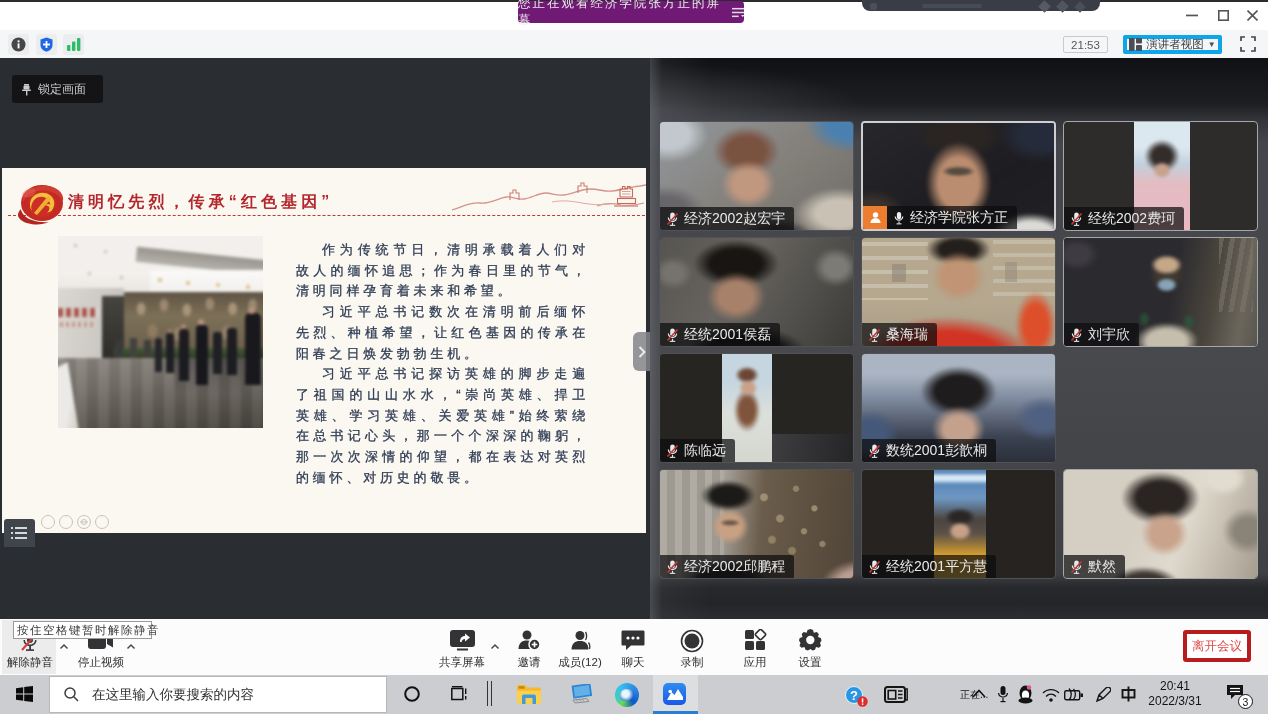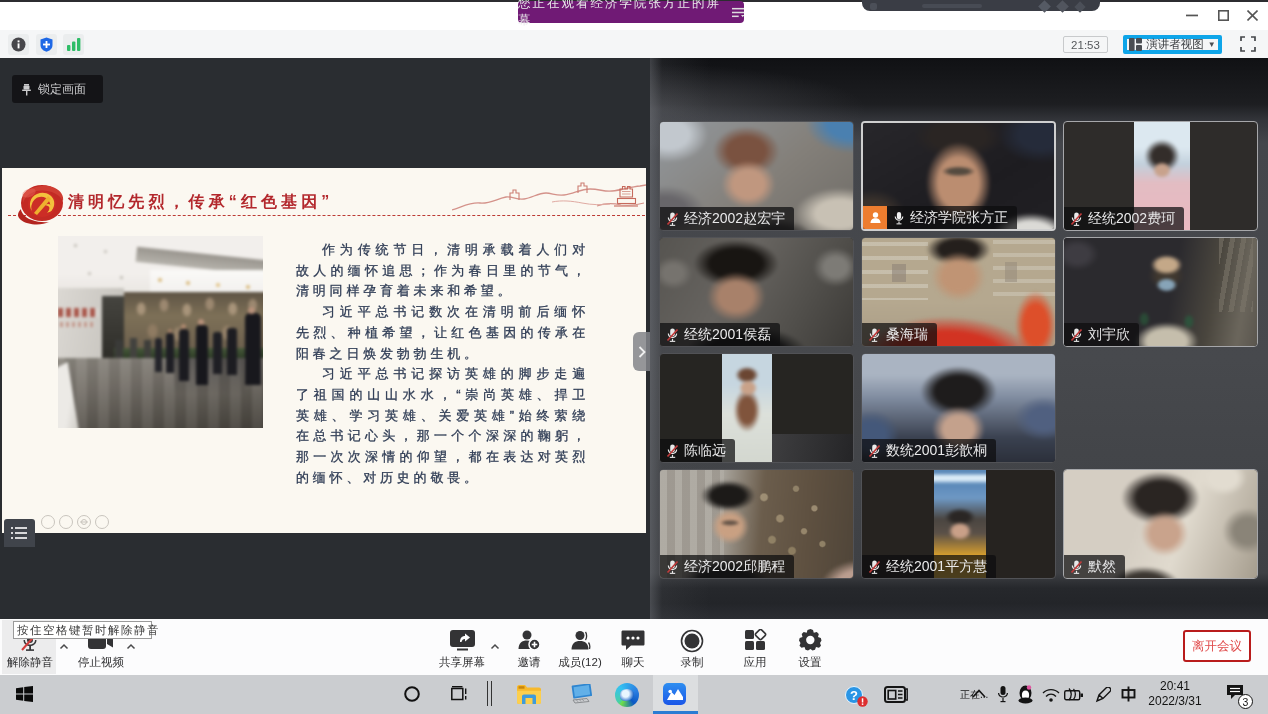--- a/index.html
+++ b/index.html
@@ -47,21 +47,21 @@
 
 .tile{position:absolute;width:195px;height:110px;border:1px solid #515256;border-radius:4px;overflow:hidden;background:#222}
 .tile.spk{border:2px solid #cfcfcf}
 .lbl{position:absolute;left:0;bottom:0;height:23px;background:rgba(12,12,14,.72);color:#e9e9ea;font-size:14px;display:flex;align-items:center;padding:0 9px 0 6px;gap:5px;border-radius:0 3px 0 0;white-space:nowrap}
 .badge{position:absolute;left:0;bottom:0;width:24px;height:23px;background:#ed7d2f;display:flex;align-items:center;justify-content:center}
 
 
 #toolbar{position:absolute;left:0;top:619px;width:1268px;height:56px;background:#fcfcfd}
 .tbitem{position:absolute;top:629px;text-align:center;color:#2e2e30;font-size:11.5px}
 .tbitem .ic{height:23px;display:flex;align-items:center;justify-content:center;margin-bottom:3px}
-#leave{position:absolute;left:1183px;top:630px;width:68px;height:32px;border:2px solid #b91c1c;border-radius:3px;color:#e04b4b;font-size:12.5px;display:flex;align-items:center;justify-content:center;background:#fff}
+#leave{position:absolute;left:1183px;top:630px;width:68px;height:32px;border:4px solid #b91c1c;border-radius:3px;color:#e04b4b;font-size:12.5px;display:flex;align-items:center;justify-content:center;background:#fff}
 #mutehover{position:absolute;left:2px;top:620px;width:54px;height:54px;background:#ececed}
 #tooltip{position:absolute;left:13px;top:621px;width:139px;height:17px;background:#fff;border:1px solid #9a9a9a;font-size:11.5px;color:#3a3a3a;display:flex;align-items:center;padding:8px 3px;white-space:nowrap;z-index:5;letter-spacing:1.5px}
 
 
 #taskbar{position:absolute;left:0;top:675px;width:1268px;height:39px;background:#cbcdd0}
 #searchbox{position:absolute;left:49px;top:1px;width:338px;height:37px;background:#fff;border:1px solid #b8b8b8;display:flex;align-items:center;color:#2f2f2f;font-size:13.5px}
 #appbtn{position:absolute;left:653px;top:0;width:45px;height:39px;background:#dcdee0;border-bottom:3px solid #2b7cd3}
 </style>
 </head>
 <body>
@@ -631,20 +631,27 @@
 
 <div id="taskbar">
   <svg class="abs" style="left:16px;top:11px" width="17" height="16" viewBox="0 0 17 16">
       <g fill="#0a0a0a">
         <path d="M0 2.2 L7.2 1.2 L7.2 7.5 L0 7.5 Z"></path>
         <path d="M8.2 1 L17 0 L17 7.5 L8.2 7.5 Z"></path>
         <path d="M0 8.5 L7.2 8.5 L7.2 14.8 L0 13.8 Z"></path>
         <path d="M8.2 8.5 L17 8.5 L17 16 L8.2 15 Z"></path>
       </g>
     </svg>
+  <div id="searchbox">
+    <svg style="margin:0 13px 0 14px" width="15" height="15" viewBox="0 0 15 15">
+        <circle cx="6" cy="6" r="5" fill="none" stroke="#3c3c3c" stroke-width="1.5"></circle>
+        <line x1="9.8" y1="9.8" x2="14" y2="14" stroke="#3c3c3c" stroke-width="1.5"></line>
+      </svg>
+    在这里输入你要搜索的内容
+  </div>
   <svg class="abs" style="left:404px;top:11px" width="16" height="16" viewBox="0 0 16 16">
       <circle cx="8" cy="8" r="6.8" fill="none" stroke="#111" stroke-width="2"></circle>
     </svg>
   <svg class="abs" style="left:451px;top:11px" width="16" height="16" viewBox="0 0 16 16">
       <rect x="0.8" y="2.5" width="11" height="11" fill="none" stroke="#111" stroke-width="1.5"></rect>
       <line x1="1" y1="0.7" x2="11.5" y2="0.7" stroke="#111" stroke-width="1.4"></line>
       <line x1="14.7" y1="2.5" x2="14.7" y2="8" stroke="#111" stroke-width="1.4"></line>
       <line x1="14.7" y1="10" x2="14.7" y2="13.5" stroke="#111" stroke-width="1.4"></line>
     </svg>
   <div class="abs" style="left:487px;top:6px;width:5px;height:25px;border-left:1.5px solid #333;border-right:1.5px solid #333"></div>

